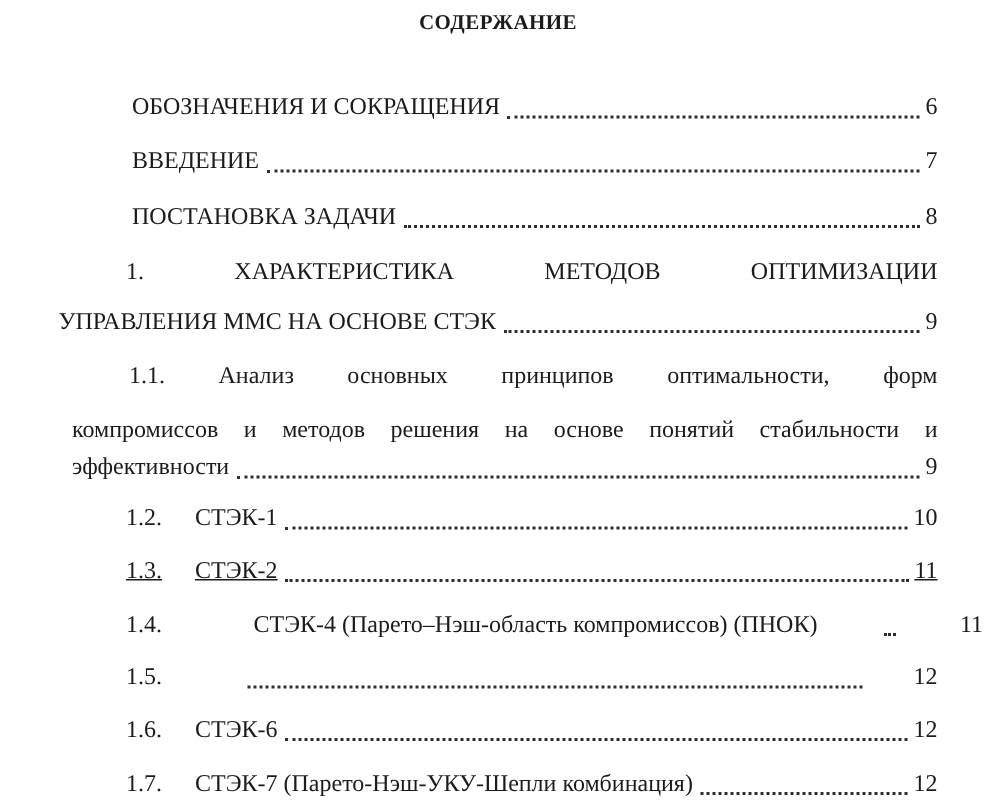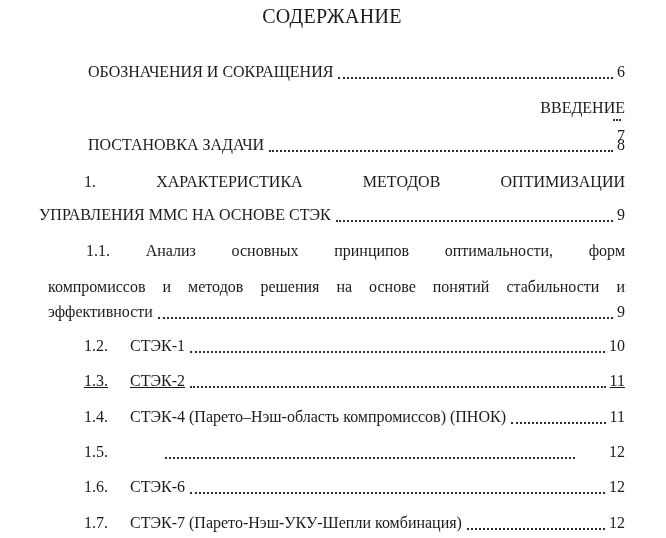--- a/index.html
+++ b/index.html
@@ -12,22 +12,22 @@
     font-size: 16px;
     color: #1b1b1b;
     overflow: hidden;
   }
   .doc-title {
     position: absolute;
     top: 5px;
     left: 0;
     width: 664px;
     text-align: center;
-    font-weight: normal;
-    font-size: 20px;
+    font-weight: bold;
+    font-size: 14px;
     line-height: 22px;
     letter-spacing: 0.3px;
   }
   .line {
     position: absolute;
     height: 22px;
     line-height: 22px;
     white-space: nowrap;
   }
   .flexrow { display: flex; align-items: flex-end; }
@@ -53,21 +53,21 @@
 <div class="page">
 
   <div class="doc-title">СОДЕРЖАНИЕ</div>
 
   <div class="line flexrow" style="top:61px; left:88px; width:537px;">
     <span class="label">ОБОЗНАЧЕНИЯ И СОКРАЩЕНИЯ</span>
     <span class="leader"></span>
     <span class="pagenum">6</span>
   </div>
 
-  <div class="line flexrow" style="top:97px; left:88px; width:537px;flex-direction:column;">
+  <div class="line flexrow" style="top:97px; left:88px; width:537px;">
     <span class="label">ВВЕДЕНИЕ</span>
     <span class="leader"></span>
     <span class="pagenum">7</span>
   </div>
 
   <div class="line flexrow" style="top:134px; left:88px; width:537px;">
     <span class="label">ПОСТАНОВКА ЗАДАЧИ</span>
     <span class="leader"></span>
     <span class="pagenum">8</span>
   </div>
@@ -94,21 +94,21 @@
     <span class="pagenum">10</span>
   </div>
 
   <div class="line flexrow" style="top:370px; left:84px; width:541px;text-decoration:underline;">
     <span class="num">1.3.</span>
     <span class="label">СТЭК-2</span>
     <span class="leader"></span>
     <span class="pagenum">11</span>
   </div>
 
-  <div class="line flexrow" style="top:406px; left:84px; width:541px;">
+  <div class="line flexrow" style="top:406px; left:84px; width:541px;gap:39px;">
     <span class="num">1.4.</span>
     <span class="label">СТЭК-4 (Парето–Нэш-область компромиссов) (ПНОК)</span>
     <span class="leader"></span>
     <span class="pagenum">11</span>
   </div>
 
   <div class="line flexrow" style="top:441px; left:84px; width:541px;gap:30px;">
     <span class="num">1.5.</span>
     <span class="leader"></span>
     <span class="pagenum">12</span>

